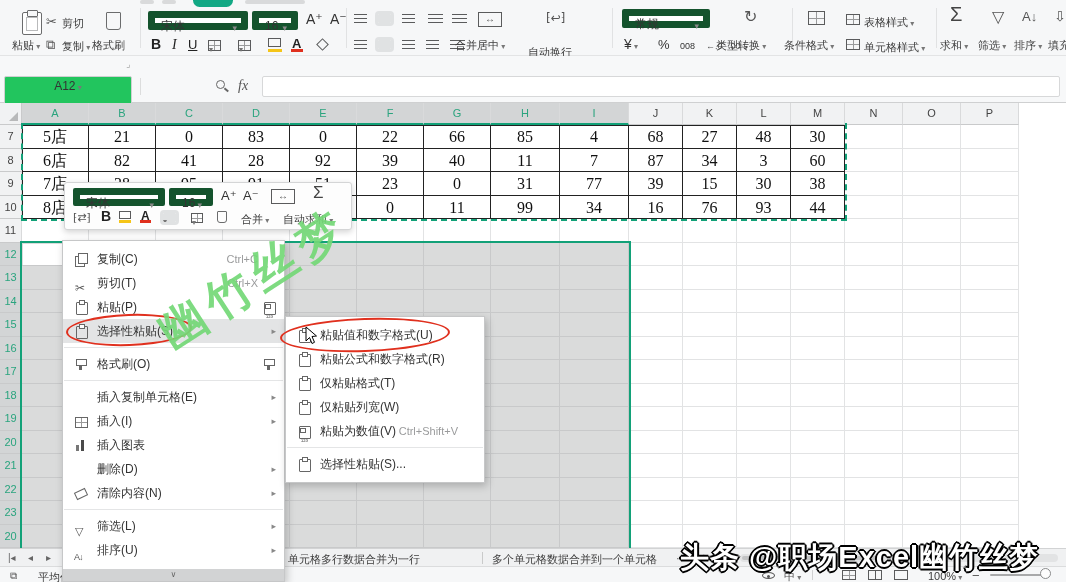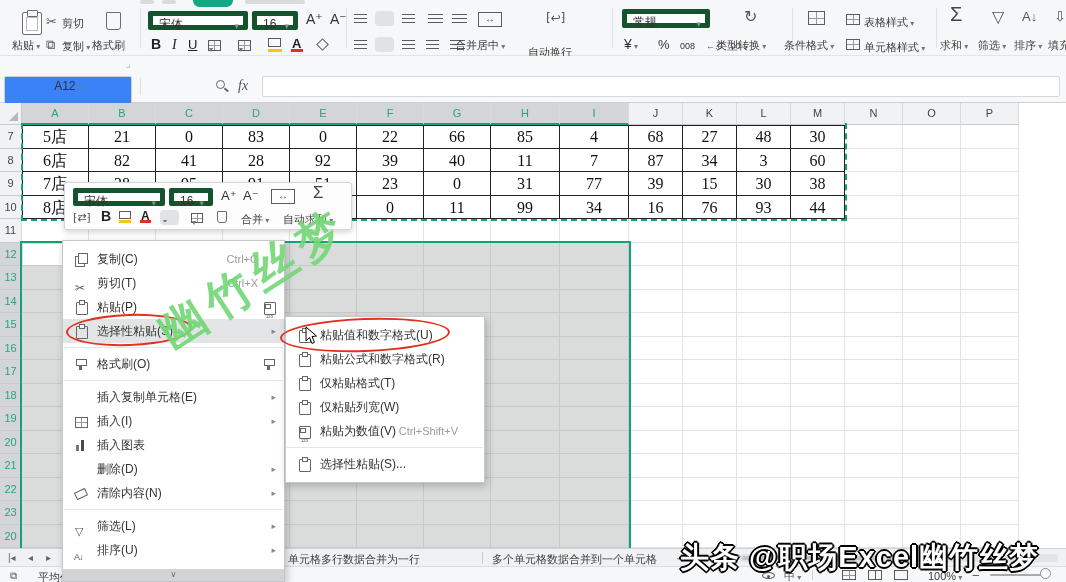--- a/index.html
+++ b/index.html
@@ -4,21 +4,21 @@
 <style>
   *{margin:0;padding:0;box-sizing:border-box}
   html,body{width:1066px;height:582px;overflow:hidden}
   body{position:relative;background:#fff;font-family:"Liberation Sans","DejaVu Sans",sans-serif;font-size:12px;color:#333}
   .abs{position:absolute}
   
   #ribbon{left:0;top:0;width:1066px;height:56px;background:#f6f7f8;border-bottom:1px solid #e3e4e5}
   .vsep{position:absolute;width:1px;background:#e1e2e3;top:8px;height:40px}
   .rlabel{position:absolute;font-size:11px;color:#3c3c3c;white-space:nowrap}
   .dd::after{content:" ▾";font-size:8px;color:#777}
-  .combo{position:absolute;background:#fff;border:5px solid #14532d;border-radius:2px;font-size:12px;color:#333;line-height:17px;padding-left:6px;white-space:nowrap}
+  .combo{position:absolute;background:#fff;border:7px solid #14532d;border-radius:2px;font-size:12px;color:#333;line-height:17px;padding-left:6px;white-space:nowrap}
   .combo::after{content:"▾";position:absolute;right:4px;top:2px;font-size:9px;color:#888}
   .pill{background:#12a884;border-radius:7px}
   .gmark{background:#d9dadb;border-radius:2px}
   .clipbig{border:1px solid #6b6c6d;border-radius:2px;background:#fff}
   .clipbig::before{content:"";position:absolute;left:4px;top:-3px;width:9px;height:5px;background:#f6f7f8;border:1px solid #6b6c6d;border-radius:1px}
   .clipbig::after{content:"";position:absolute;left:3px;top:4px;right:3px;bottom:3px;border:1px solid #b9babb}
   .glyph{position:absolute;color:#555;font-size:13px;line-height:13px}
   .bld{font-weight:bold;color:#222;font-size:14px}
   .it{font-style:italic;font-family:"Liberation Serif",serif;color:#222;font-size:14px}
   .un{text-decoration:underline;color:#222;font-size:13px}
@@ -26,21 +26,21 @@
   .pressed{outline:3px solid #e0e2e3;background:#e0e2e3;border-radius:1px}
   .boxicon{position:absolute;border:1px solid #5a5b5c;background:
     linear-gradient(#9a9b9c,#9a9b9c) 50% 0/1px 100% no-repeat,
     linear-gradient(#9a9b9c,#9a9b9c) 0 50%/100% 1px no-repeat}
   .bucket{position:absolute;width:13px;height:9px;border:1px solid #5a5b5c;transform:rotate(0deg)}
   .cbar{position:absolute;width:14px;height:3px}
   .mergebox{position:absolute;width:24px;height:15px;border:1px solid #5a5b5c}
   .mergebox::after{content:"↔";position:absolute;left:6px;top:0;font-size:10px;color:#555}
   
   #fxbar{left:0;top:56px;width:1066px;height:47px;background:#f7f8f9;border-bottom:1px solid #cfd0d1}
-  .namebox{left:4px;top:20px;width:128px;height:32px;background:#3b82f6;border:1px solid #cfd0d1;border-radius:2px;text-align:center;line-height:19px;font-size:12px;color:#333}
+  .namebox{left:4px;top:20px;width:128px;height:32px;background:#22c55e;border:1px solid #cfd0d1;border-radius:2px;text-align:center;line-height:19px;font-size:12px;color:#333}
   .fxinput{left:262px;top:20px;width:798px;height:21px;background:#fff;border:1px solid #d7d8d9;border-radius:2px}
   .mag{left:216px;top:24px;width:9px;height:9px;border:1.5px solid #666;border-radius:50%}
   .mag::after{content:"";position:absolute;left:7px;top:8px;width:5px;height:1.5px;background:#666;transform:rotate(40deg)}
   .fxtxt{left:238px;top:22px;font-family:"Liberation Serif",serif;font-style:italic;font-size:14px;color:#555}
   
   #sheet{left:0;top:103px;width:1066px;height:445px;background:#fff;overflow:hidden}
   .colhead,.rowhead{position:absolute;background:#f1f2f3;color:#444;font-size:11px;text-align:center;border-right:1px solid #d9dadb;border-bottom:1px solid #c9cacb;line-height:21px}
   .colhead.hi,.rowhead.hi{background:#d3d5d6;color:#2aa47e}
   .colhead.hi{border-bottom:2px solid #12a178}
   .corner{left:0;top:0;width:22px;height:22px;background:#f1f2f3;border-right:1px solid #c9cacb;border-bottom:1px solid #c9cacb}

